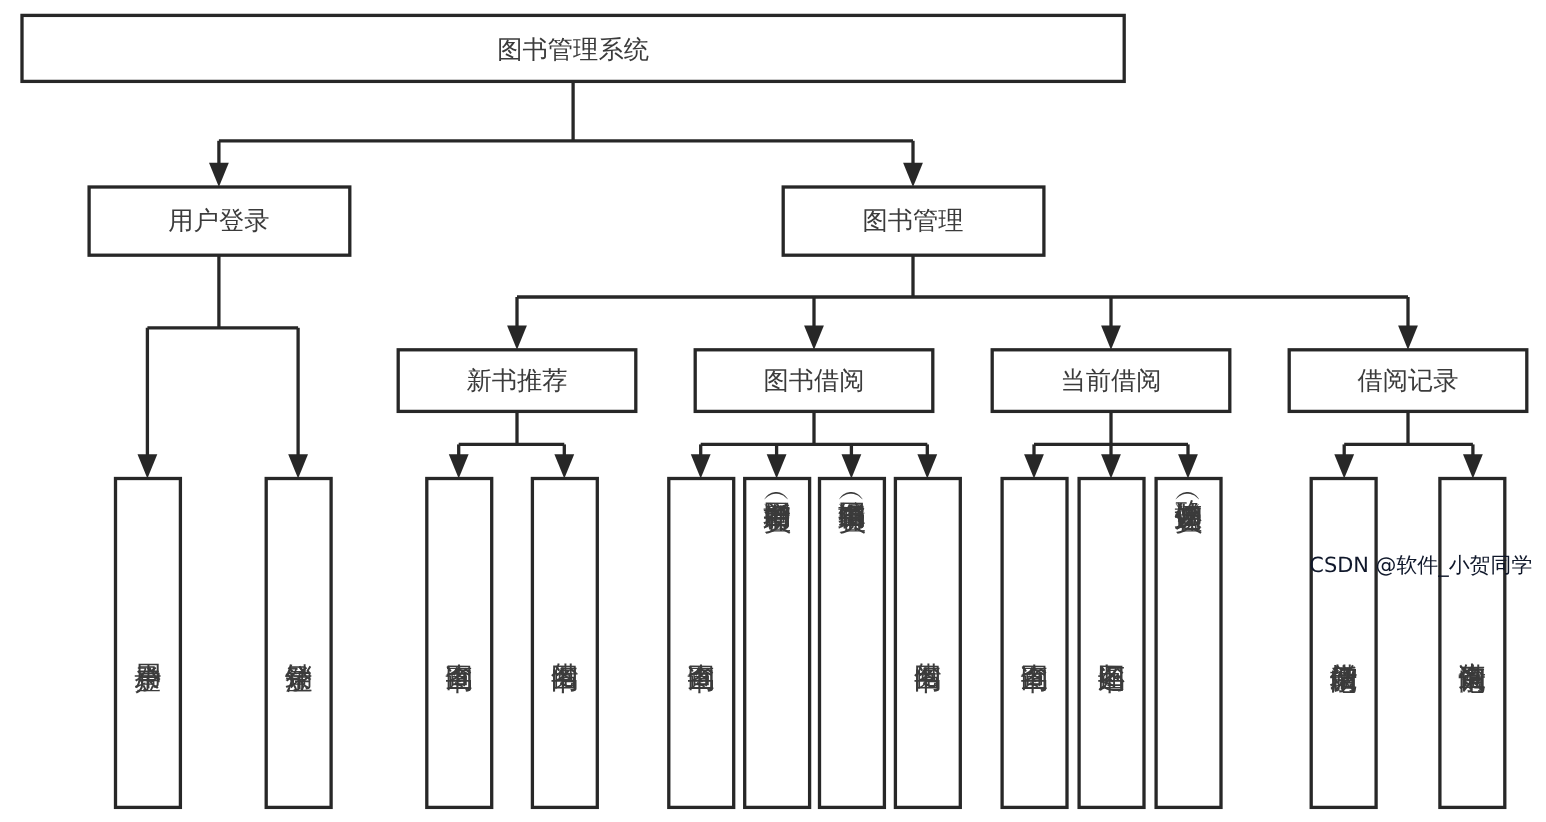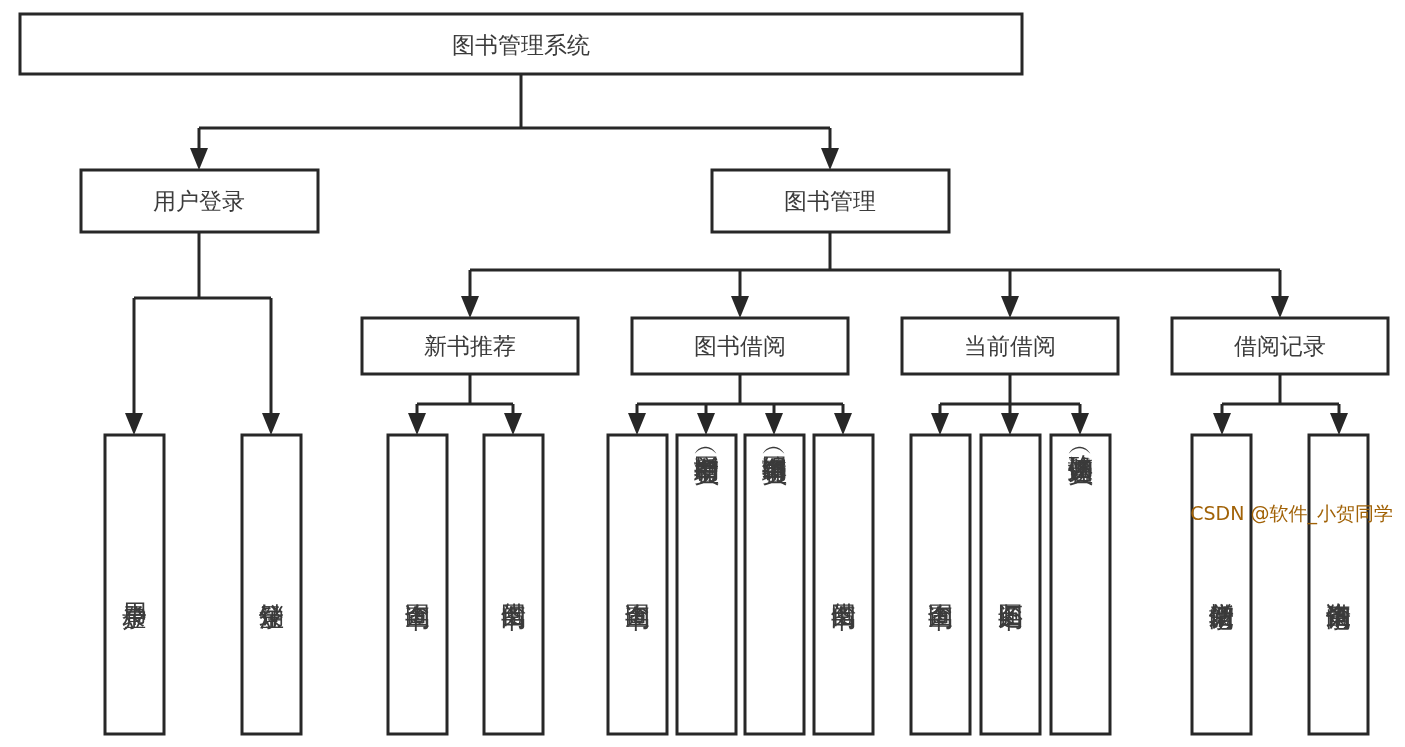--- a/index.html
+++ b/index.html
@@ -64,21 +64,21 @@
   .arrow-head {
     fill: #272727;
     stroke: none;
   }
   #watermark {
     position: absolute;
     right: 12px;
     bottom: 4px;
     font-family: "DejaVu Sans", "Liberation Sans", sans-serif;
     font-size: 19px;
-    color: #a16207;
+    color: #0f172a;
     white-space: nowrap;
     user-select: none;
     margin-top: 36px;
   }
 </style>
 </head>
 <body>
 
 <div id="diagram-root">
 

